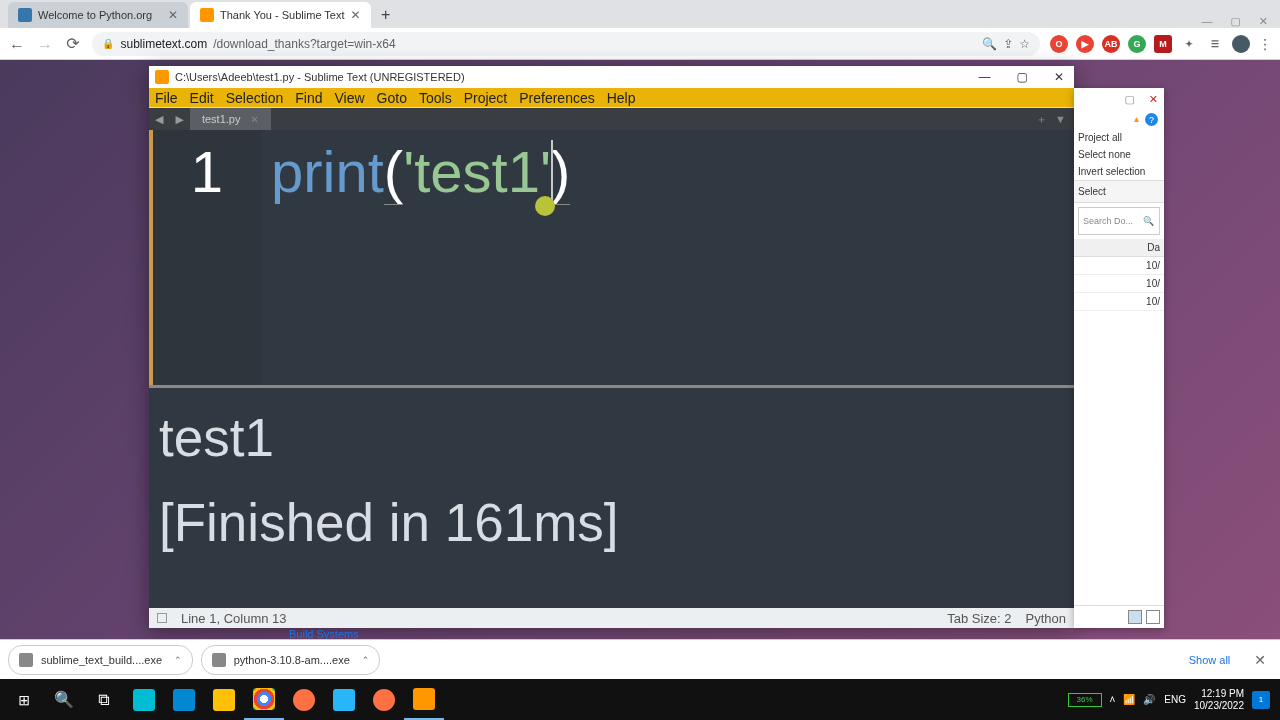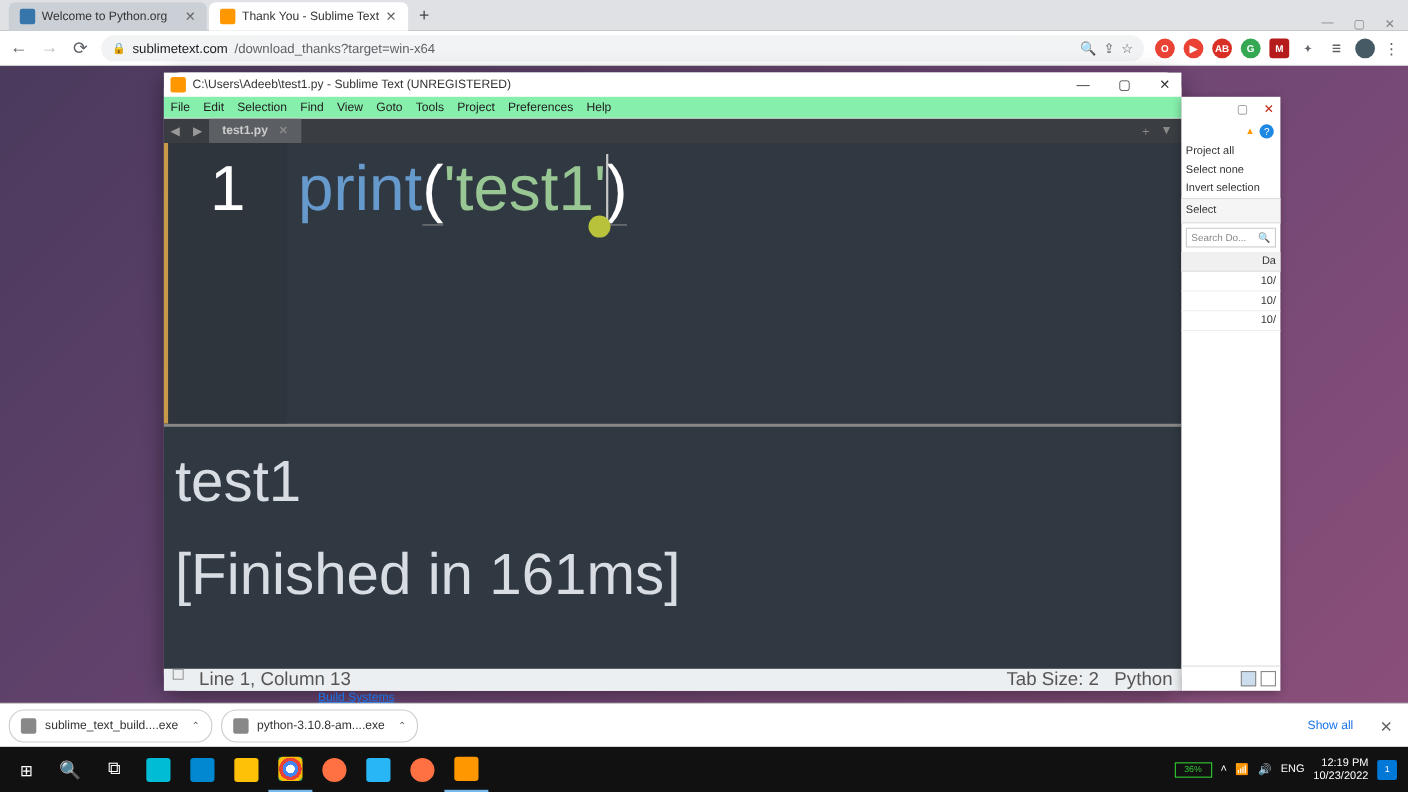--- a/index.html
+++ b/index.html
@@ -17,59 +17,59 @@
 .nav-btn { width: 18px; height: 18px; display: flex; align-items: center; justify-content: center; color: #5f6368; cursor: pointer; }
 .address-bar { flex: 1; height: 24px; background: #f1f3f4; border-radius: 12px; display: flex; align-items: center; padding: 0 10px; font-size: 12px; color: #5f6368; gap: 6px; }
 .address-bar .lock { font-size: 10px; }
 .address-bar .url-bold { color: #202124; }
 .ext-icons { display: flex; gap: 8px; align-items: center; }
 .ext-icon { width: 18px; height: 18px; border-radius: 50%; display: flex; align-items: center; justify-content: center; font-size: 9px; font-weight: bold; color: #fff; cursor: pointer; }
 .menu-dots { color: #5f6368; font-size: 14px; cursor: pointer; }
 
 .page-bg { position: absolute; top: 60px; left: 0; right: 0; bottom: 81px; background: linear-gradient(135deg, #4a3a5c 0%, #6b4572 50%, #8a4f7a 100%); }
 
-.sublime-win { position: absolute; top: 66px; left: 149px; width: 925px; height: 562px; background: #fff; box-shadow: 0 4px 20px rgba(0,0,0,.4); display: flex; flex-direction: column; border-radius: 15px; }
+.sublime-win { position: absolute; top: 66px; left: 149px; width: 925px; height: 562px; background: #fff; box-shadow: 0 4px 20px rgba(0,0,0,.4); display: flex; flex-direction: column; }
 .sublime-title { height: 22px; background: #fff; display: flex; align-items: center; padding: 0 6px; font-size: 11px; color: #333; }
 .sublime-title .st-icon { width: 14px; height: 14px; background: #ff9800; border-radius: 2px; margin-right: 6px; }
 .sublime-title .win-btns { margin-left: auto; display: flex; gap: 18px; font-size: 12px; color: #333; }
 .sublime-title .win-btns span { cursor: pointer; padding: 0 4px; }
-.sublime-menu { height: 20px; background: #86efac; display: flex; align-items: center; padding: 0 6px; font-size: 11px; color: #222; gap: 12px; border-bottom: 1px solid #ddd; }
+.sublime-menu { height: 20px; background: #eab308; display: flex; align-items: center; padding: 0 6px; font-size: 14px; color: #222; gap: 12px; border-bottom: 1px solid #ddd; }
 .sublime-menu span { cursor: pointer; }
 .sublime-tabbar { height: 22px; background: #3a3d41; display: flex; align-items: center; font-size: 11px; color: #ccc; }
 .sublime-tabbar .navarr { padding: 0 6px; color: #999; cursor: pointer; }
-.sublime-tab { background: #5b5e63; height: 22px; display: flex; align-items: center; padding: 0 12px; gap: 10px; cursor: pointer; font-weight: bold; }
+.sublime-tab { background: #5b5e63; height: 22px; display: flex; align-items: center; padding: 0 12px; gap: 10px; cursor: pointer; }
 .sublime-tab .tclose { color: #888; font-size: 10px; }
 .sublime-tabbar .spacer { flex: 1; }
 .sublime-tabbar .tb-right { padding-right: 8px; color: #888; cursor: pointer; }
 
 .editor-area { flex: 1; background: #303841; display: flex; flex-direction: column; }
 .code-pane { height: 255px; border-left: 4px solid #c99a4a; background: #303841; position: relative; font-family: Consolas, monospace; }
 .gutter { position: absolute; left: 0; top: 0; width: 108px; height: 100%; padding-top: 8px; text-align: center; font-size: 58px; color: #fff; background: #2e353d; }
 .codeline { position: absolute; left: 118px; top: 8px; font-size: 58px; white-space: nowrap; }
 .codeline .cursor-container { position: relative; display: inline-block; }
 .codeline .fn { color: #6699cc; }
 .codeline .paren { color: #fff; border-bottom: 1px solid #888; }
 .codeline .str { color: #99c794; }
 .codeline .cursor { position: absolute; right: -2px; top: 2px; width: 2px; height: 64px; background: #c8c8c8; }
 .yellow-dot { position: absolute; left: 382px; top: 66px; width: 20px; height: 20px; border-radius: 50%; background: #b8c23a; }
 
 .output-pane { flex: 1; background: #303841; border-top: 3px solid #888; font-family: Consolas, monospace; color: #d7dde3; font-size: 53px; padding: 8px 10px; line-height: 1.6; white-space: pre; }
 
-.sublime-status { height: 20px; background: #eceff1; display: flex; align-items: flex-start; font-size: 17px; color: #555; padding: 0 8px; gap: 14px; }
+.sublime-status { height: 20px; background: #eceff1; display: flex; align-items: center; font-size: 13px; color: #555; padding: 0 8px; gap: 14px; }
 .sublime-status .st-sq { width: 10px; height: 10px; border: 1px solid #999; }
 .sublime-status .sp { flex: 1; }
 
 .side-panel { position: absolute; top: 88px; left: 1074px; width: 90px; height: 540px; background: #fff; box-shadow: 0 2px 8px rgba(0,0,0,.3); font-size: 10px; color: #333; }
 .side-panel .sp-title { height: 22px; display: flex; align-items: center; justify-content: flex-end; gap: 14px; padding: 0 6px; color: #888; font-size: 11px; }
 .side-panel .sp-title span { cursor: pointer; }
 .side-panel .sp-help { display: flex; justify-content: flex-end; padding: 3px 6px; gap: 6px; }
 .side-panel .sp-help .q { width: 13px; height: 13px; border-radius: 50%; background: #1e88e5; color: #fff; font-size: 9px; display: flex; align-items: center; justify-content: center; }
 .side-panel .sp-item { padding: 3px 4px; cursor: pointer; }
 .side-panel .sp-section { padding: 5px 4px; background: #f5f5f5; border-top: 1px solid #ddd; border-bottom: 1px solid #ddd; }
-.side-panel .sp-search { margin: 4px; height: 18px; border: 1px solid #ccc; display: flex; align-items: center; padding: 0 4px; font-size: 9px; color: #888; justify-content: space-between; }
+.side-panel .sp-search { margin: 4px; height: 28px; border: 1px solid #ccc; display: flex; align-items: center; padding: 0 4px; font-size: 9px; color: #888; justify-content: space-between; }
 .side-panel .sp-col { background: #f0f0f0; padding: 3px 4px; text-align: right; border-bottom: 1px solid #ddd; }
 .side-panel .sp-row { padding: 3px 4px; text-align: right; border-bottom: 1px solid #eee; }
 .side-panel .sp-bottom { position: absolute; bottom: 0; left: 0; right: 0; display: flex; justify-content: flex-end; gap: 4px; padding: 4px; border-top: 1px solid #ddd; }
 .side-panel .sp-bottom .vbtn { width: 14px; height: 14px; border: 1px solid #888; }
 
 .link-remnant { position: absolute; top: 628px; left: 289px; font-size: 11px; color: #1a73e8; text-decoration: underline; }
 
 .dl-bar { position: absolute; left: 0; right: 0; bottom: 41px; height: 40px; background: #ffffff; border-top: 1px solid #ccc; display: flex; align-items: center; padding: 0 8px; gap: 8px; }
 .dl-item { height: 30px; background: #fff; border: 1px solid #ccc; border-radius: 14px; display: flex; align-items: center; padding: 0 10px; font-size: 11px; color: #333; gap: 8px; cursor: pointer; }
 .dl-item .ficon { width: 14px; height: 14px; background: #888; border-radius: 2px; }

